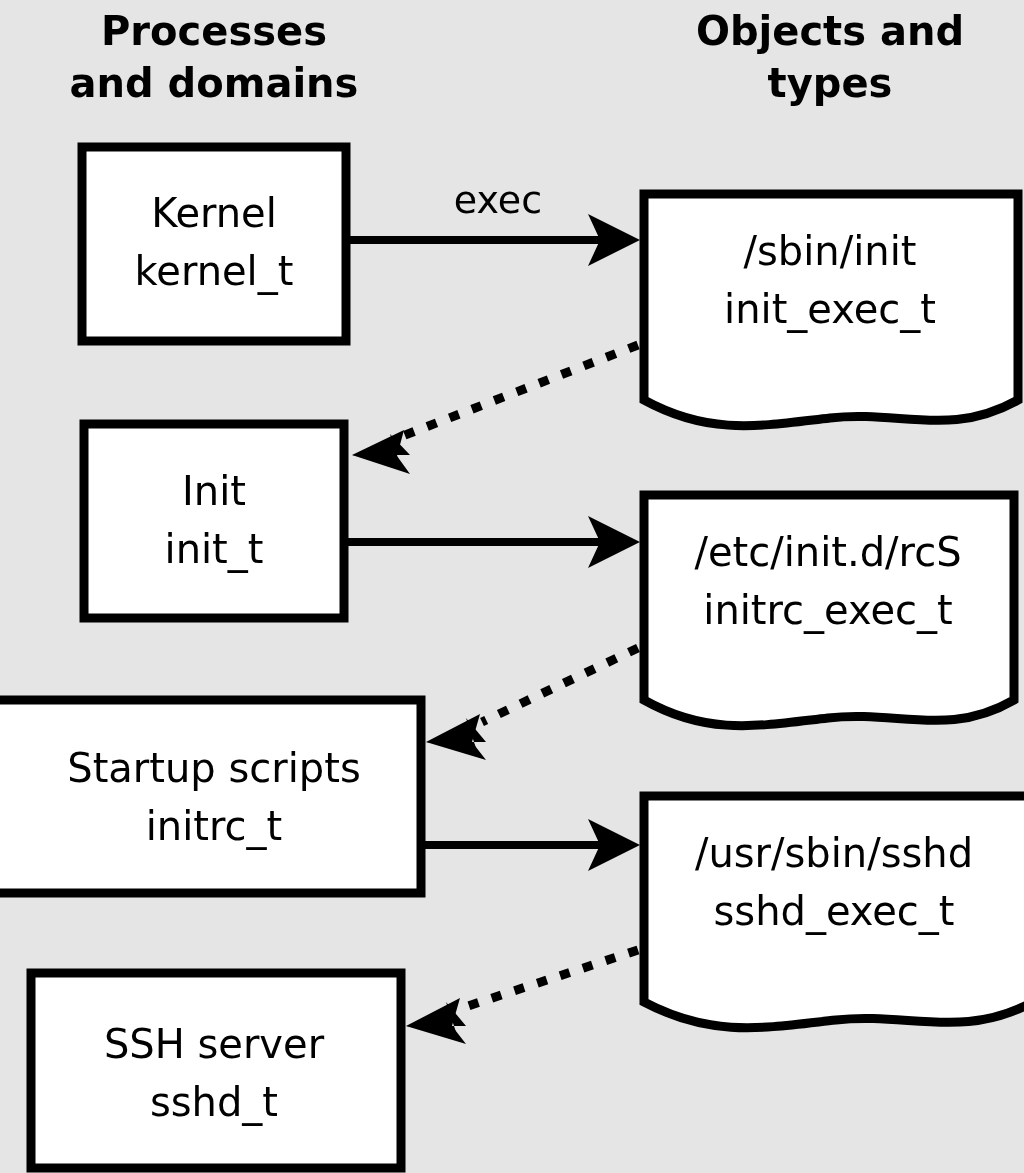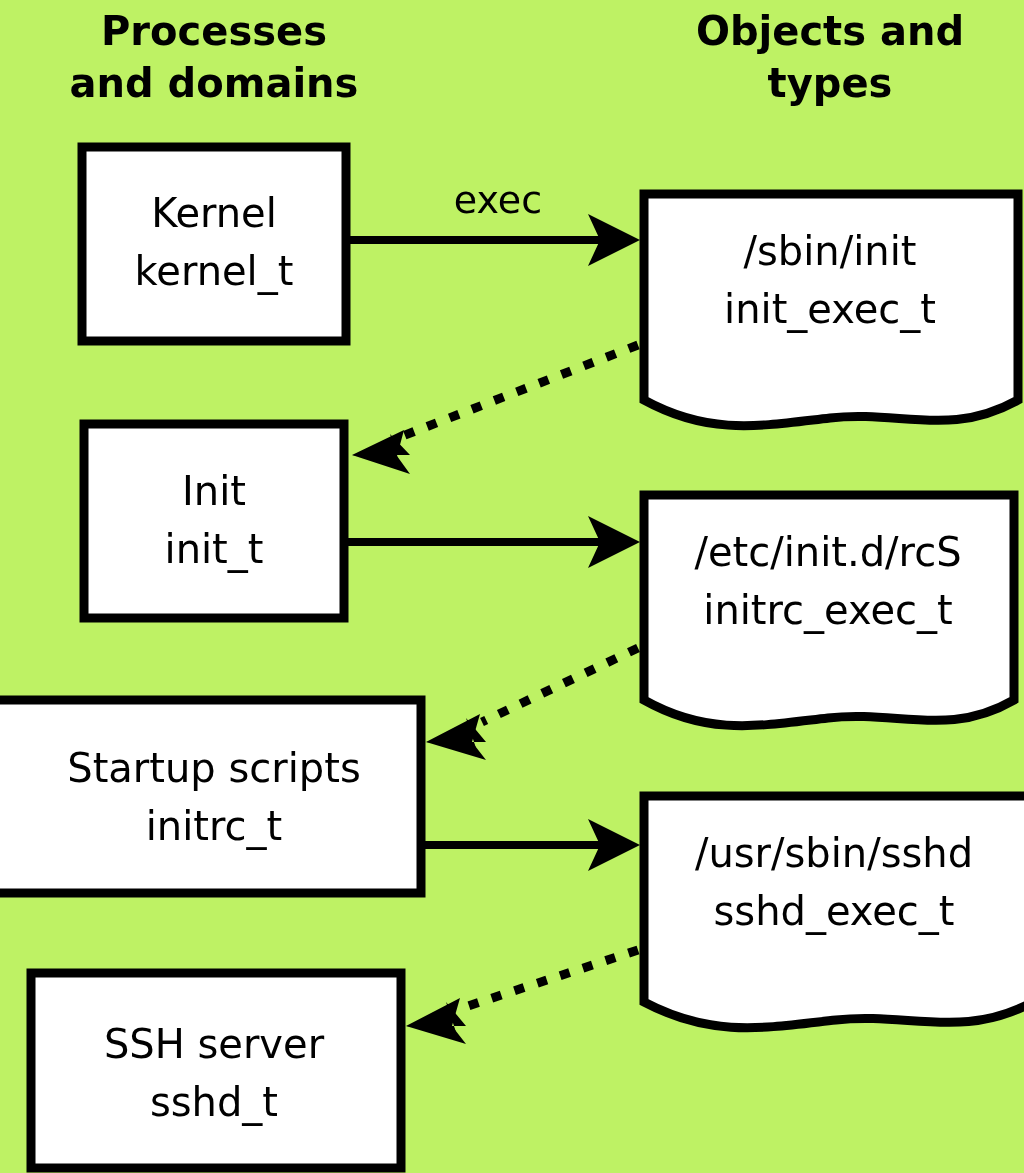--- a/index.html
+++ b/index.html
@@ -4,21 +4,21 @@
 <style>
   html, body {
     margin: 0;
     padding: 0;
     background: #ffffff;
   }
   #canvas-root {
     position: relative;
     width: 1024px;
     height: 1173px;
-    background: #bef264;
+    background: #e5e5e5;
     font-family: "DejaVu Sans", sans-serif;
     overflow: hidden;
   }
   svg.diagram {
     display: block;
     width: 1024px;
     height: 1173px;
   }
   .col-header {
     font-family: "DejaVu Sans", sans-serif;

